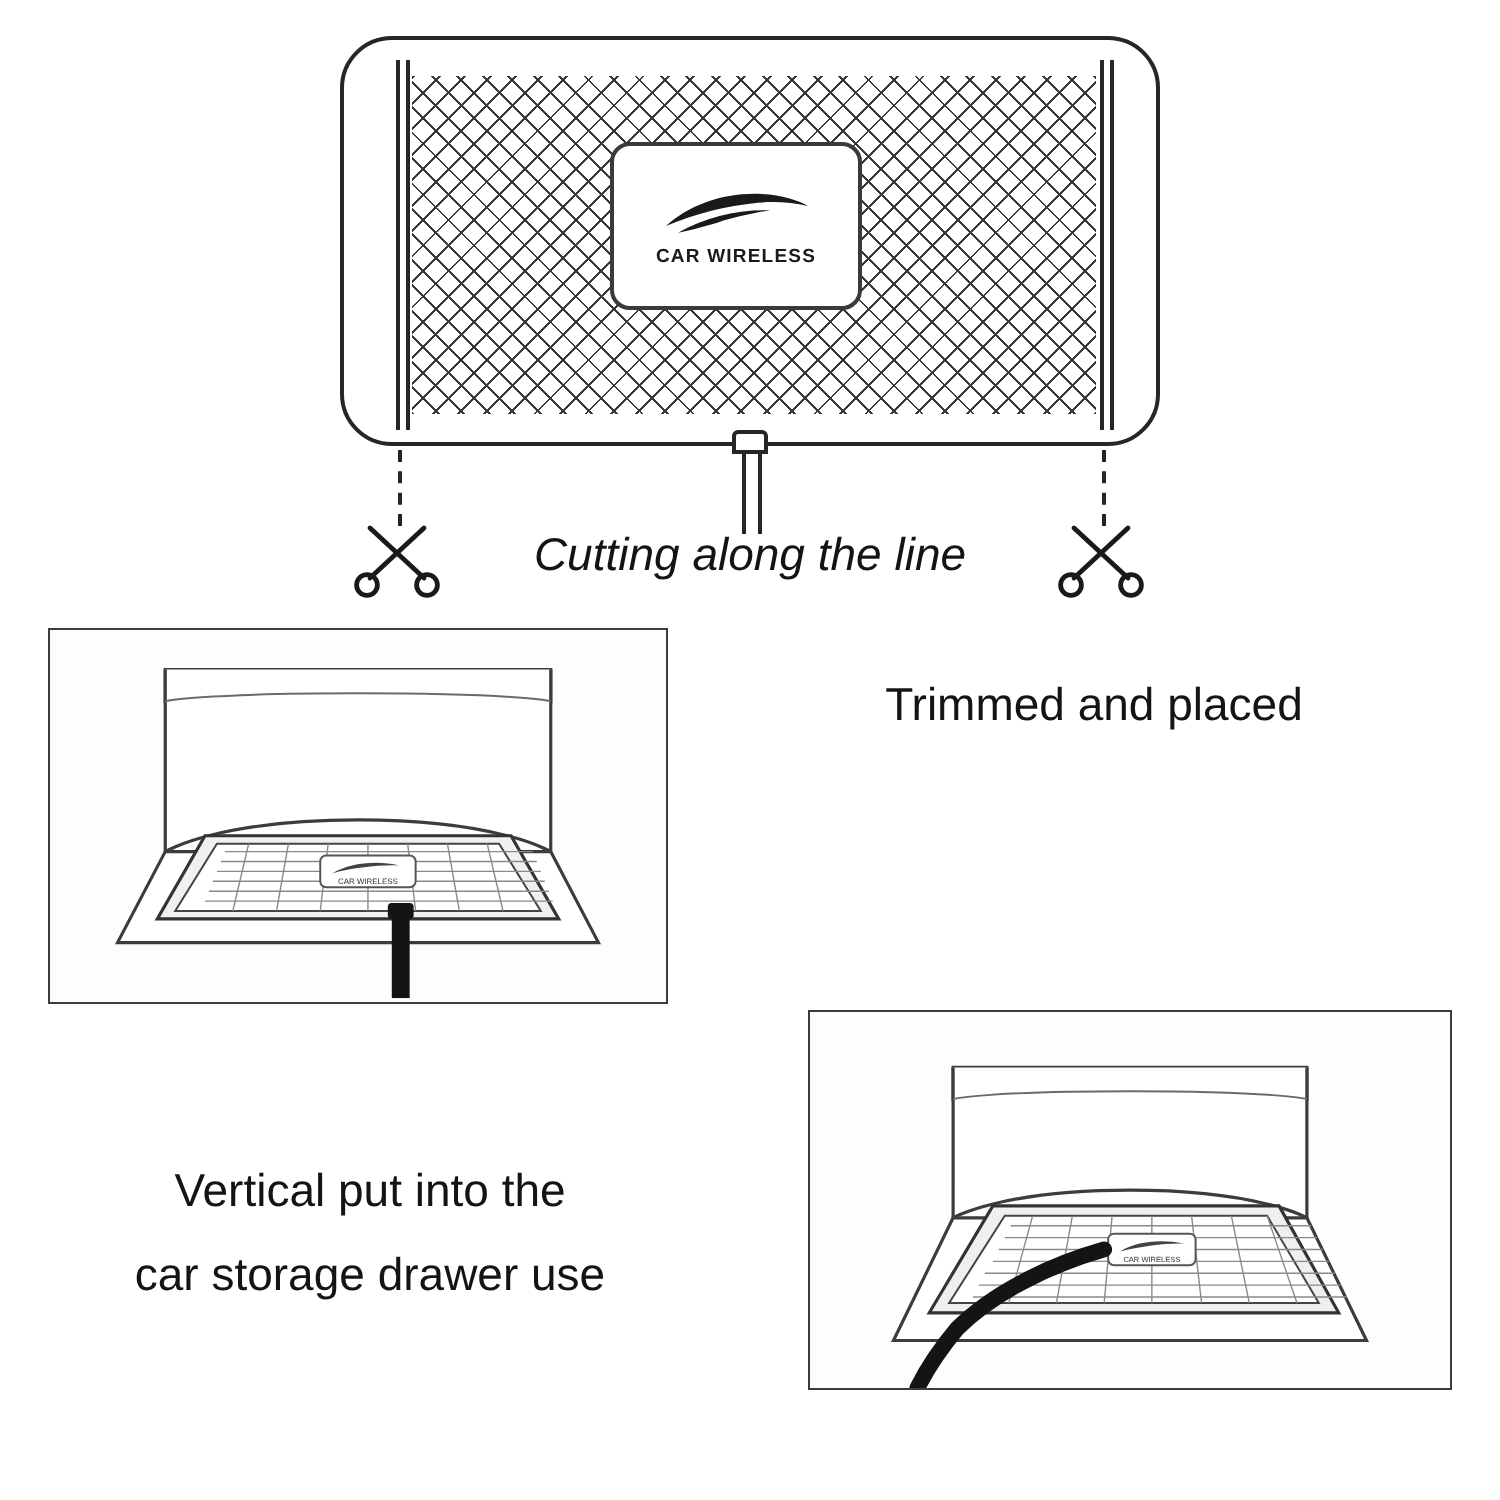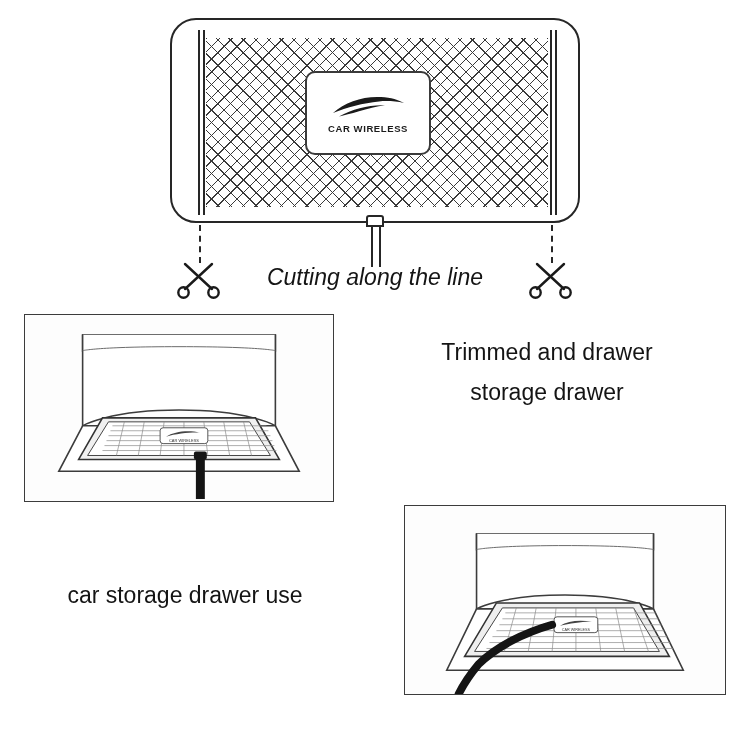--- a/index.html
+++ b/index.html
@@ -297,19 +297,19 @@
     </g>
     <rect x="150" y="112" width="44" height="16" rx="3" fill="#ffffff" stroke="#555" stroke-width="1"></rect>
     <path d="M156 121 C164 116, 176 114.6, 188 117 C180 116.6, 166 118.4, 156 121 Z" fill="#444"></path>
     <text x="172" y="126.4" font-family="Liberation Sans, sans-serif" font-size="3.8" fill="#333" text-anchor="middle">CAR WIRELESS</text>
 
     <path d="M148 120 C120 128, 92 142, 74 160 C64 172, 58 182, 54 190" fill="none" stroke="#141414" stroke-width="8" stroke-linecap="round"></path>
   </svg>
 </div>
 
 <div id="text-trimmed">
-  <div>Trimmed and drawer</div>
-  <div>storage drawer</div>
+  <div>Trimmed and placed</div>
 </div>
 
 <div id="text-vertical">
+  <div>Vertical put into the</div>
   <div>car storage drawer use</div>
 </div>
 
 </body></html>

